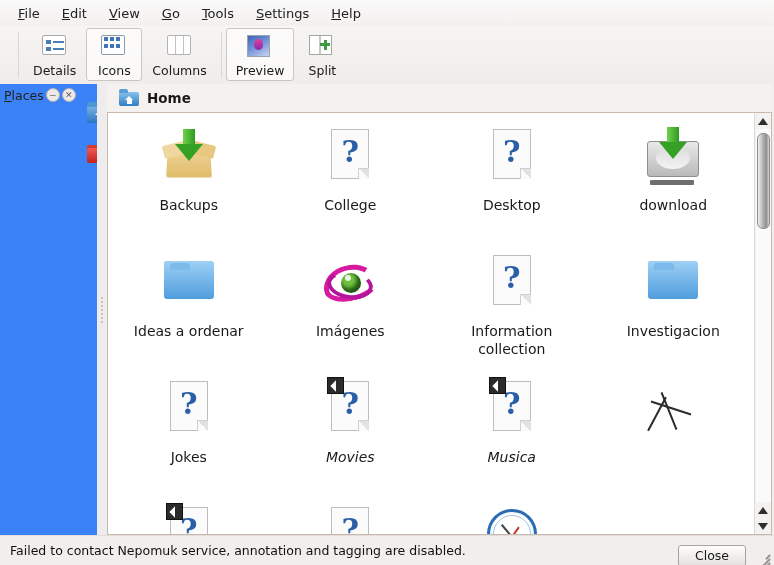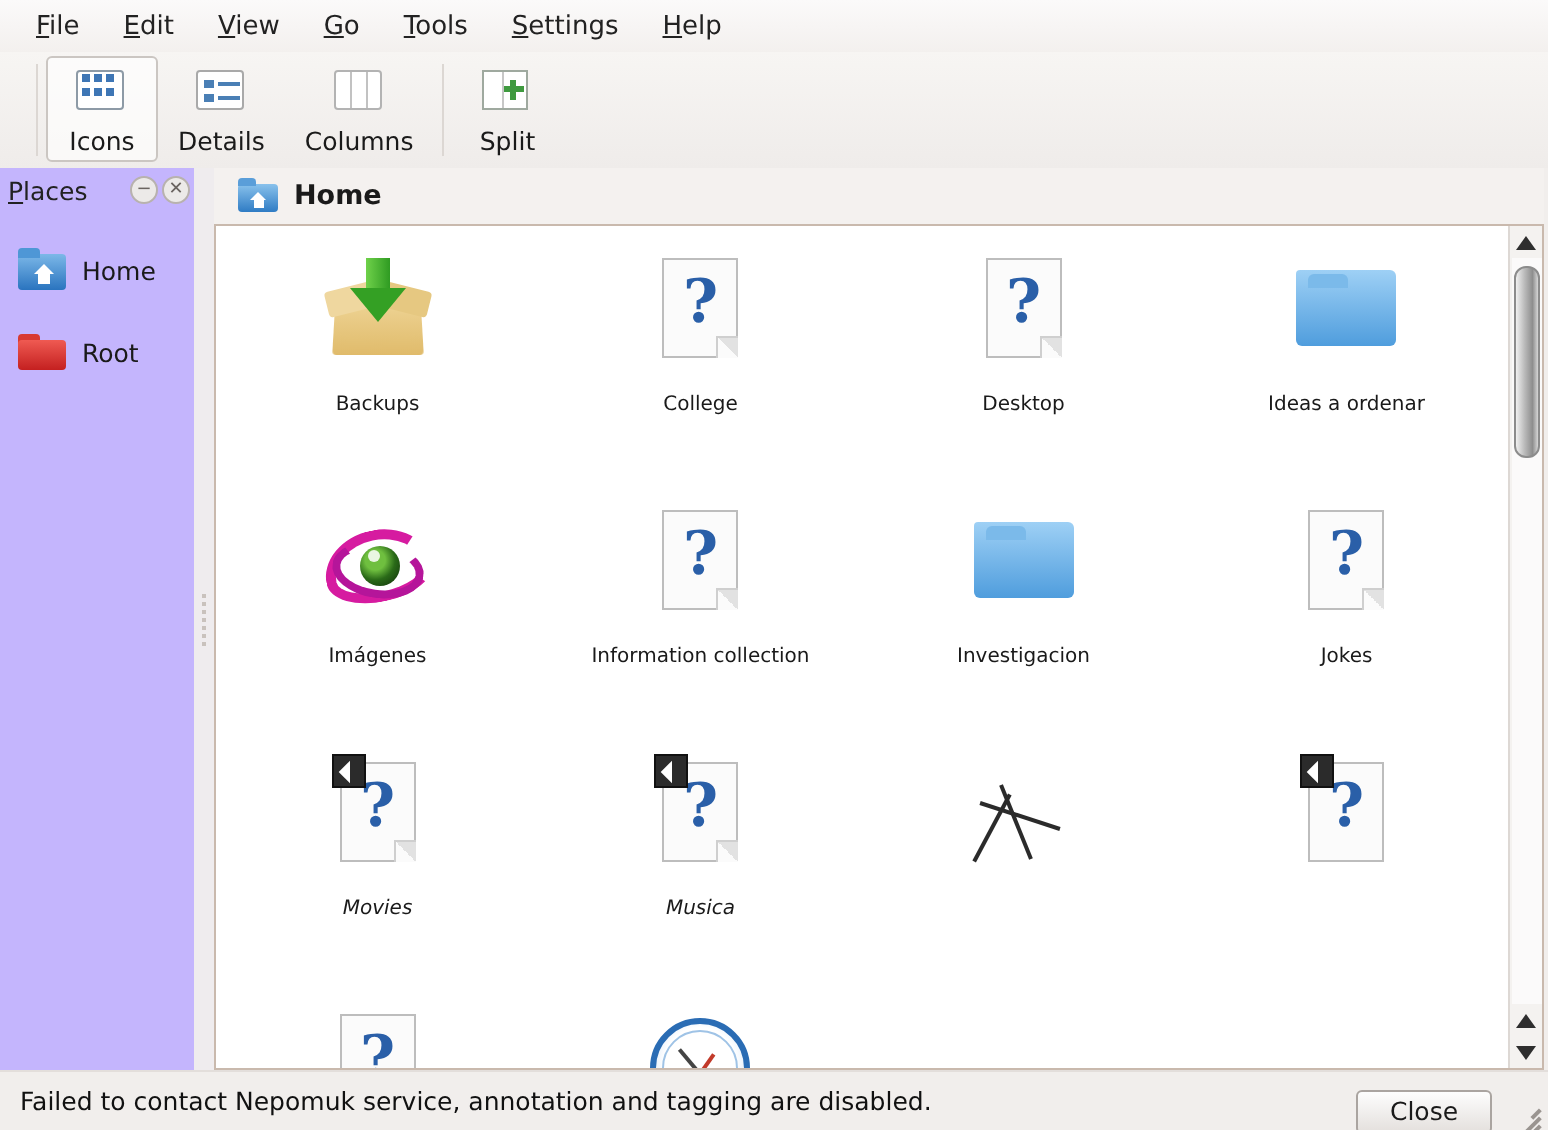--- a/index.html
+++ b/index.html
@@ -65,21 +65,21 @@
   .ic-split .vl{position:absolute;left:9px;top:0;bottom:0;width:1.5px;background:#c7c7c7;}
   .ic-split .plus,.ic-split .plus2{position:absolute;background:#3f9a3f;}
   .ic-split .plus{right:1px;top:7px;width:10px;height:3px;}
   .ic-split .plus2{right:4.5px;top:3.5px;width:3px;height:10px;}
   .tsep{ width:1px; height:46px; background:#dcd7d3; margin:4px 4px 0 4px;}
 
   
   #main{ position:absolute; top:84px; left:0; right:0; bottom:30px; display:flex; }
 
   
-  #sidebar{ width:97px; background:#c4b5fd; display:flex; flex-direction:column; }
+  #sidebar{ width:97px; background:#3b82f6; display:flex; }
   #places-head{ height:22px; display:flex; align-items:center; padding:0 2px 0 4px;}
   #places-title{ font-size:12.5px; color:#222; flex:1;}
   #places-title .u{text-decoration:underline;}
   .dockbtn{
     width:14px;height:14px;border-radius:50%;
     border:1px solid #b8b2ae; background:#eceae8;
     display:flex;align-items:center;justify-content:center;
     font-size:9px;color:#6a6460; margin-left:2px; cursor:default;
   }
   #places-list{ padding-top:9px; }
@@ -122,21 +122,21 @@
   .bcicon{width:20px;height:20px;position:relative;}
   .bcicon .back{position:absolute;left:0;top:4px;width:20px;height:14px;border-radius:2px;background:linear-gradient(180deg,#89c2ec,#2f7cc4);}
   .bcicon .tab{position:absolute;left:0;top:1px;width:9px;height:4px;border-radius:2px 2px 0 0;background:#5a9ed9;}
   .bcicon .hs{position:absolute;left:6px;top:8px;width:0;height:0;border-left:4px solid transparent;border-right:4px solid transparent;border-bottom:4px solid #fff;}
   .bcicon .hb{position:absolute;left:8px;top:11px;width:5px;height:5px;background:#fff;}
 
   #viewbox{flex:1;display:flex;border:1px solid #c9b9ad;background:#fff;overflow:hidden;}
   #iconarea{flex:1;position:relative;overflow:hidden;background:#fff;}
   #grid{display:grid;grid-template-columns:repeat(4,1fr);padding:6px 0 0 0;}
   .cell{height:126px;display:flex;flex-direction:column;align-items:center;justify-content:flex-start;padding-top:8px;cursor:default;}
-  .cell .fname{margin-top:7px;font-size:10px;text-align:center;line-height:1.3;max-width:120px;}
+  .cell .fname{margin-top:7px;font-size:14px;text-align:center;line-height:1.3;max-width:120px;}
   .cell .fname.link{font-style:italic;}
   .fic{width:62px;height:62px;position:relative;}
 
   
   .doc{position:absolute;left:12px;top:2px;width:38px;height:50px;background:#fbfbfb;border:1px solid #bdbdbd;}
   .doc .fold{position:absolute;right:-1px;bottom:-1px;width:11px;height:11px;
      background:linear-gradient(225deg,#e2e2e2 0 50%,#fbfbfb 50% 100%);border-left:1px solid #cfcfcf;border-top:1px solid #cfcfcf;}
   .doc .q{position:absolute;left:0;right:0;top:7px;text-align:center;font-size:30px;line-height:30px;color:#2a5fa8;font-weight:bold;font-family:"DejaVu Serif",serif;}
   .badge{position:absolute;left:8px;top:-2px;width:17px;height:17px;background:#2b2b2b;border:1px solid #111;z-index:5;}
   .badge .ar{position:absolute;left:4px;top:4px;width:0;height:0;border-left:8px solid #fff;border-bottom:8px solid transparent;transform:rotate(-45deg);}
@@ -223,58 +223,66 @@
   <div class="mi"><span class="u">S</span>ettings</div>
   <div class="mi"><span class="u">H</span>elp</div>
 </div>
 
 <div id="toolbar">
 
 
 
   <div class="tsep"></div>
 
+  <div class="tbtn">
+    <div class="ticon">
+      <div class="ic-details">
+        <i style="left:3px;top:4px;width:5px;height:4px"></i>
+          <i style="left:10px;top:5px;width:11px;height:2px"></i>
+        <i style="left:3px;top:11px;width:5px;height:4px"></i>
+          <i style="left:10px;top:12px;width:11px;height:2px"></i>
+      </div>
+    </div>
+    <div class="lbl">Details</div>
+  </div>
+
   <div class="tbtn sel">
     <div class="ticon">
       <div class="ic-grid">
         <i style="left:3px;top:4px"></i>
           <i style="left:9px;top:4px"></i>
           <i style="left:15px;top:4px"></i>
         <i style="left:3px;top:11px"></i>
           <i style="left:9px;top:11px"></i>
           <i style="left:15px;top:11px"></i>
       </div>
     </div>
     <div class="lbl">Icons</div>
   </div>
 
   <div class="tbtn">
     <div class="ticon">
-      <div class="ic-details">
-        <i style="left:3px;top:4px;width:5px;height:4px"></i>
-          <i style="left:10px;top:5px;width:11px;height:2px"></i>
-        <i style="left:3px;top:11px;width:5px;height:4px"></i>
-          <i style="left:10px;top:12px;width:11px;height:2px"></i>
-      </div>
-    </div>
-    <div class="lbl">Details</div>
-  </div>
-
-  <div class="tbtn">
-    <div class="ticon">
       <div class="ic-cols">
           <i style="left:7px"></i>
           <i style="left:15px"></i>
         </div>
     </div>
     <div class="lbl">Columns</div>
   </div>
 
   <div class="tsep"></div>
 
+  <div class="tbtn sel">
+    <div class="ticon">
+      <div class="ic-prev">
+          <div class="bal"></div>
+        </div>
+    </div>
+    <div class="lbl">Preview</div>
+  </div>
 
   <div class="tbtn">
     <div class="ticon">
       <div class="ic-split">
           <div class="vl"></div>
           <div class="plus"></div>
           <div class="plus2"></div>
         </div>
     </div>
     <div class="lbl">Split</div>
@@ -363,20 +371,32 @@
           <div class="cell">
             <div class="fic">
               <div class="doc">
                   <div class="q">?</div>
                   <div class="fold"></div>
                 </div>
             </div>
             <div class="fname">Desktop</div>
           </div>
 
+          <div class="cell">
+            <div class="fic hdd">
+              <div class="body"></div>
+                <div class="disc"></div>
+                <div class="strip"></div>
+              <div class="arr-dn" style="left:20px;top:0">
+                  <div class="sh"></div>
+                  <div class="hd"></div>
+                </div>
+            </div>
+            <div class="fname">download</div>
+          </div>
 
           <div class="cell">
             <div class="fic">
               <div class="folder">
                   <div class="tab"></div>
                 </div>
             </div>
             <div class="fname">Ideas a ordenar</div>
           </div>
 

